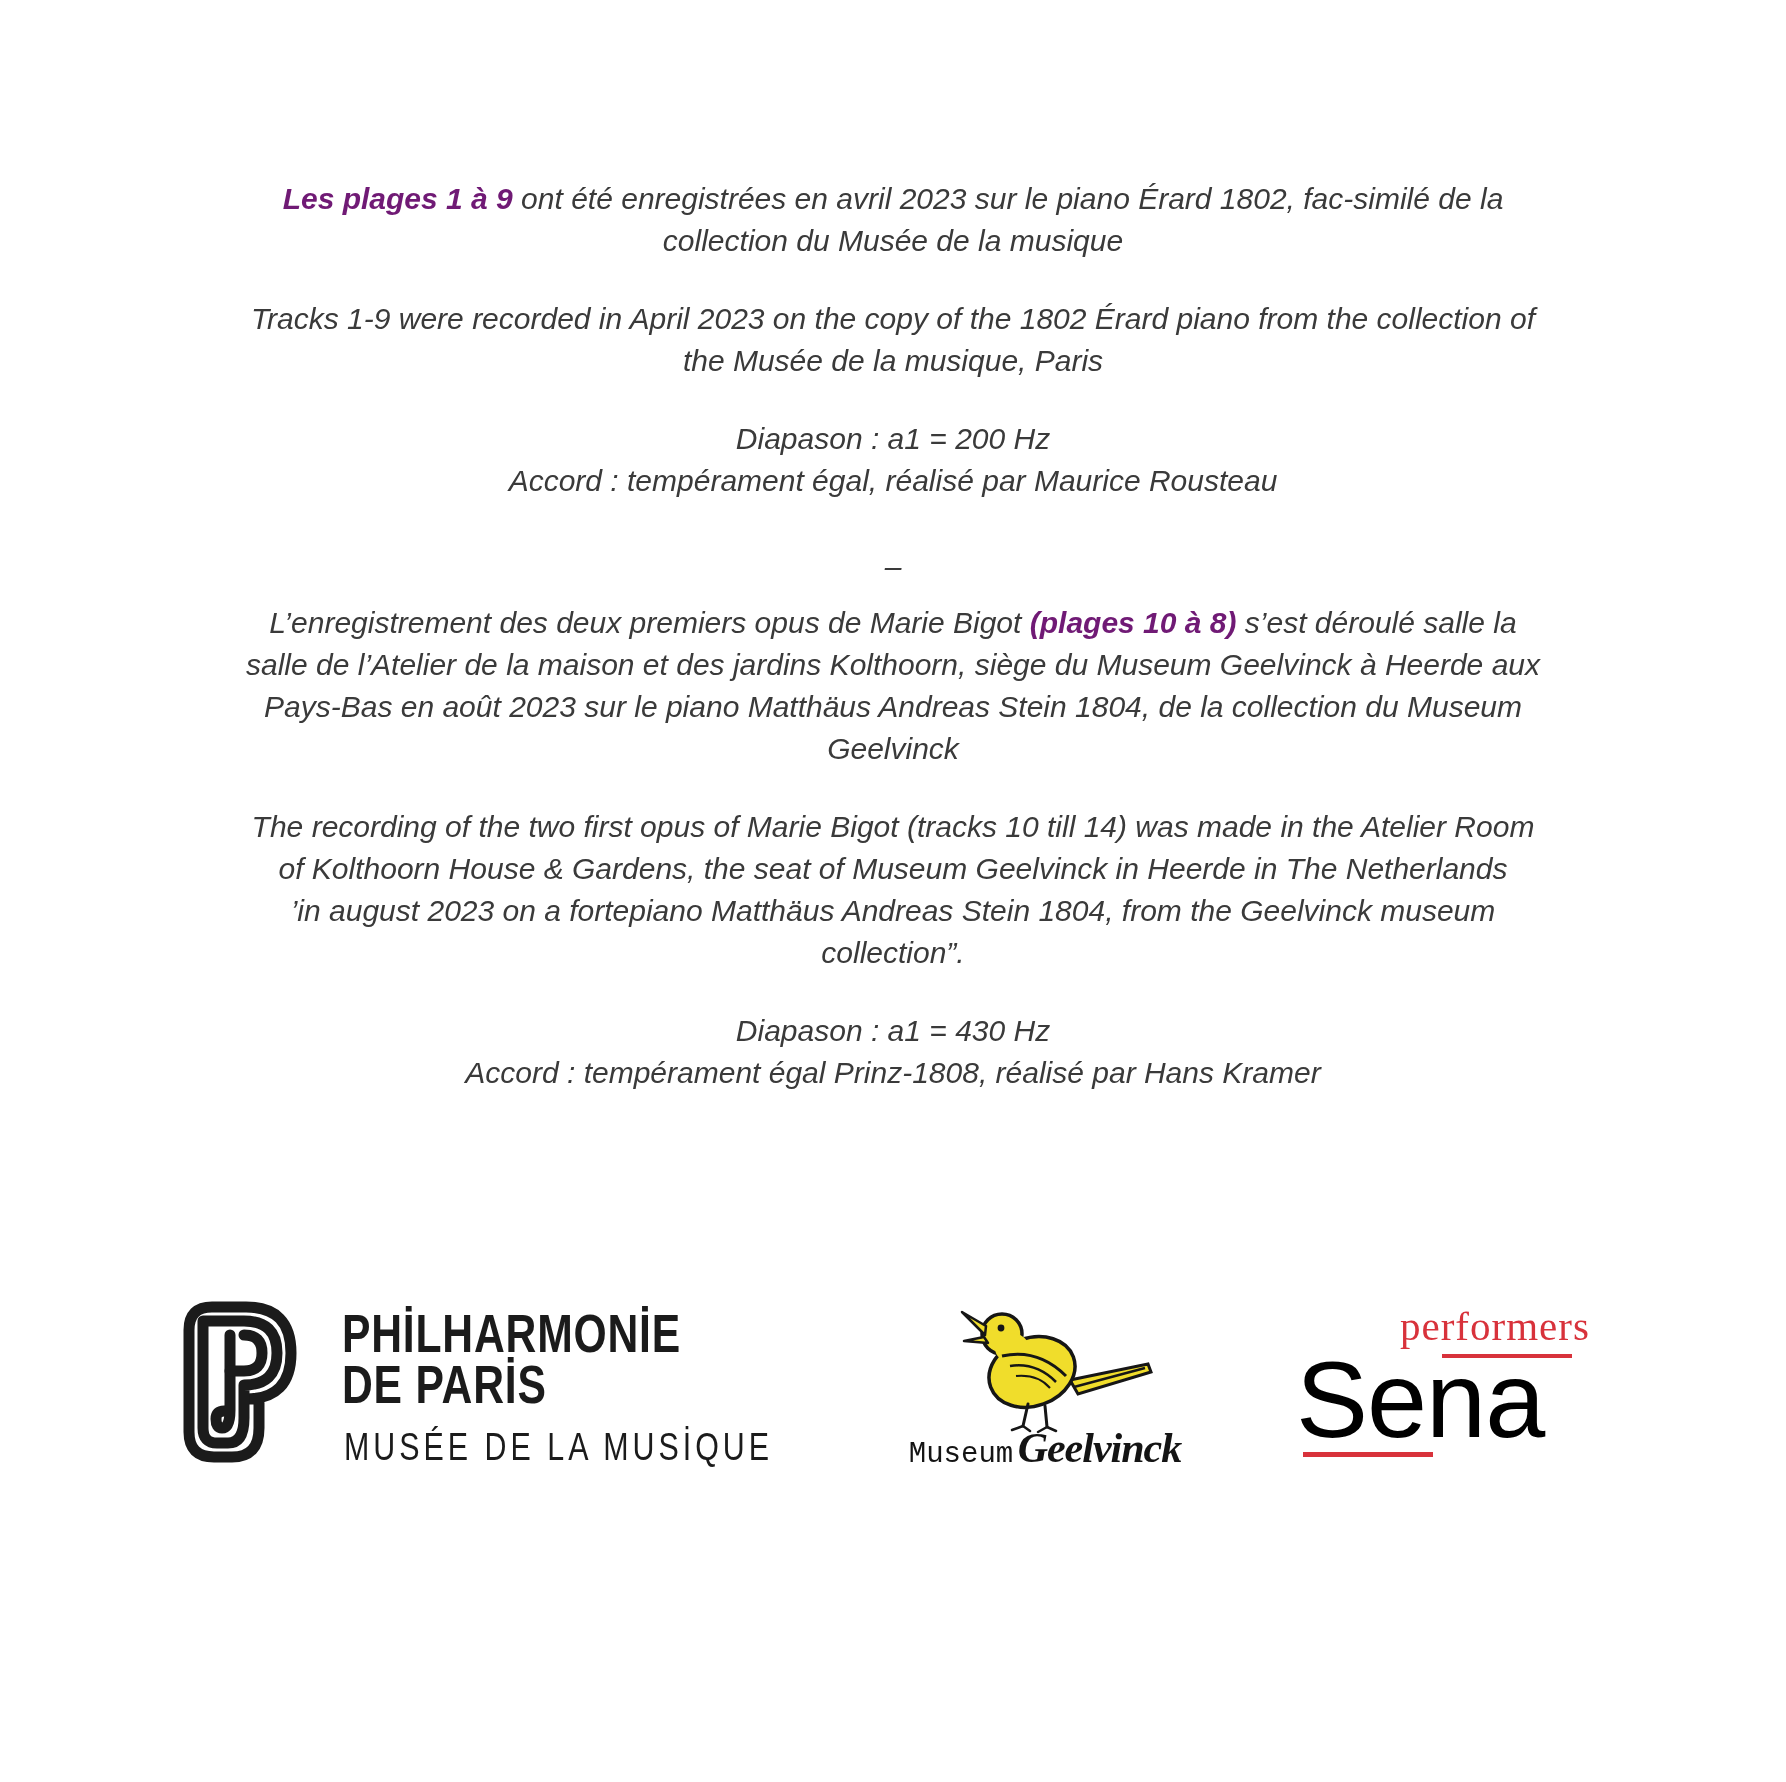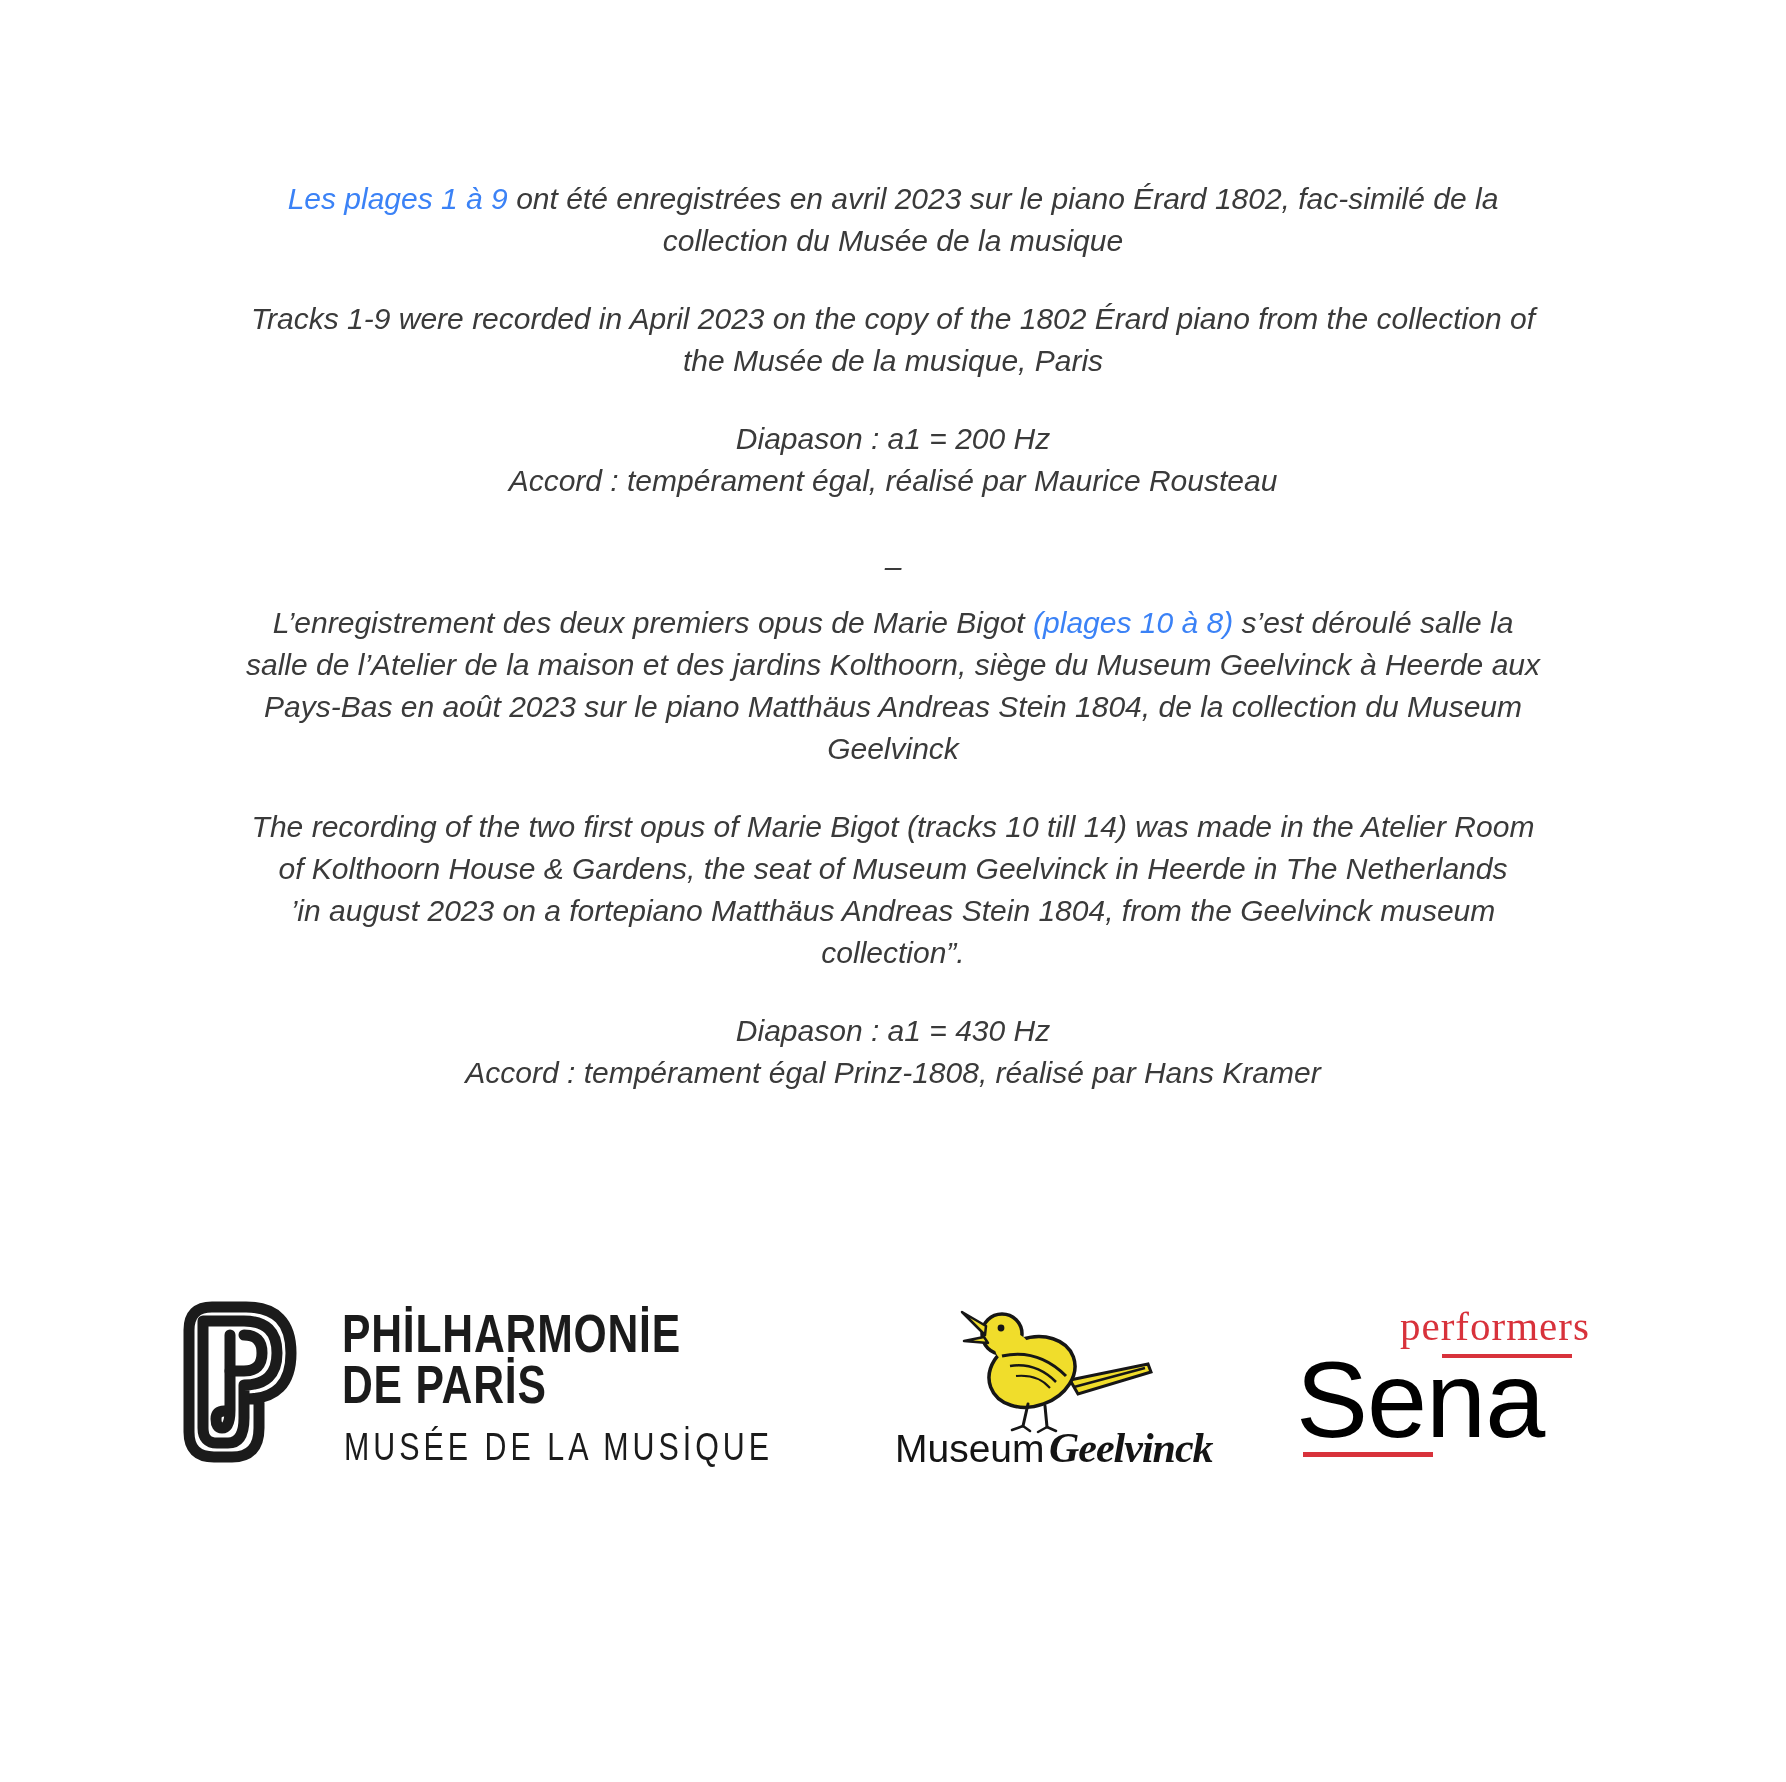--- a/index.html
+++ b/index.html
@@ -4,38 +4,38 @@
 <style>
   html,body{margin:0;padding:0;background:#ffffff;}
   .page{position:relative;width:1786px;height:1782px;background:#ffffff;overflow:hidden;
         font-family:"Liberation Sans",sans-serif;}
   
   .content{position:absolute;top:178px;left:50%;transform:translateX(-50%);
            width:1600px;text-align:center;
            font-style:italic;font-size:30px;line-height:42px;color:#3a3a3a;}
   .para{margin:0 0 36px 0;}
   .pre{white-space:pre-line;}
-  .accent{color:#3b82f6;}
+  .accent{color:#701a75;font-weight:bold;}
   .divider-line{margin:44px 0 14px 0;}
   
   .ph-mark{position:absolute;left:182px;top:1300px;}
   .ph-line1{position:absolute;left:342px;top:1306px;font-weight:700;font-size:54px;line-height:1;
             color:#1b1b1b;letter-spacing:1px;white-space:nowrap;
             transform:scaleX(.79);transform-origin:0 0;}
   .ph-line2{position:absolute;left:342px;top:1357px;font-weight:700;font-size:54px;line-height:1;
             color:#1b1b1b;letter-spacing:1px;white-space:nowrap;
             transform:scaleX(.79);transform-origin:0 0;}
   .ph-line3{position:absolute;left:344px;top:1428px;font-weight:400;font-size:38px;line-height:1;
             color:#1b1b1b;letter-spacing:5px;white-space:nowrap;
             transform:scaleX(.8);transform-origin:0 0;}
   
   .gv-bird{position:absolute;left:952px;top:1306px;}
   .gv-text{position:absolute;left:895px;top:1424px;width:300px;text-align:center;
            color:#141414;white-space:nowrap;}
-  .gv-museum{font-family:Liberation Sans, sans-serif;font-size:39px;font-weight:400;}
+  .gv-museum{font-family:Liberation Mono, monospace;font-size:29px;font-weight:400;}
   .gv-name{font-family:"Liberation Serif",serif;font-size:42px;font-weight:700;font-style:italic;letter-spacing:-1px;}
   
   .sena-performers{position:absolute;left:1400px;top:1306px;
                    font-family:Liberation Serif, serif;font-size:41px;line-height:1;
                    color:#d8323b;letter-spacing:1px;white-space:nowrap;}
   .sena-ul-top{position:absolute;left:1442px;top:1354px;width:130px;height:4px;background:#d8323b;}
   .sena-word{position:absolute;left:1296px;top:1346px;
              font-family:"Liberation Sans",sans-serif;font-size:108px;line-height:1;font-weight:400;
              color:#000000;letter-spacing:-1px;white-space:nowrap;}
   .sena-ul-bottom{position:absolute;left:1303px;top:1452px;width:130px;height:5px;background:#d8323b;}

